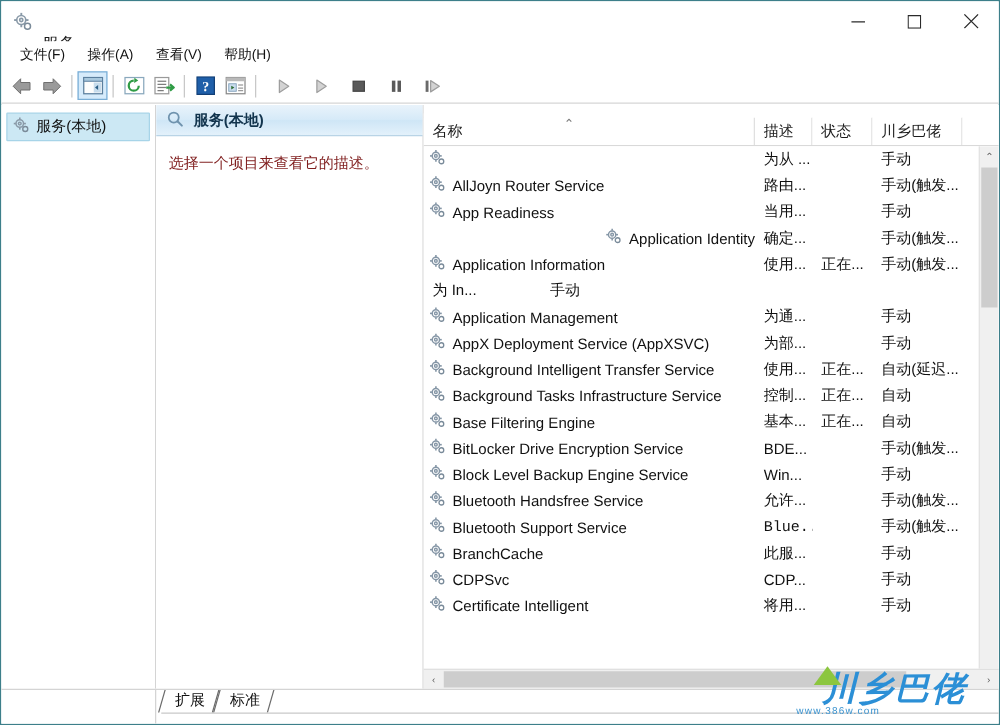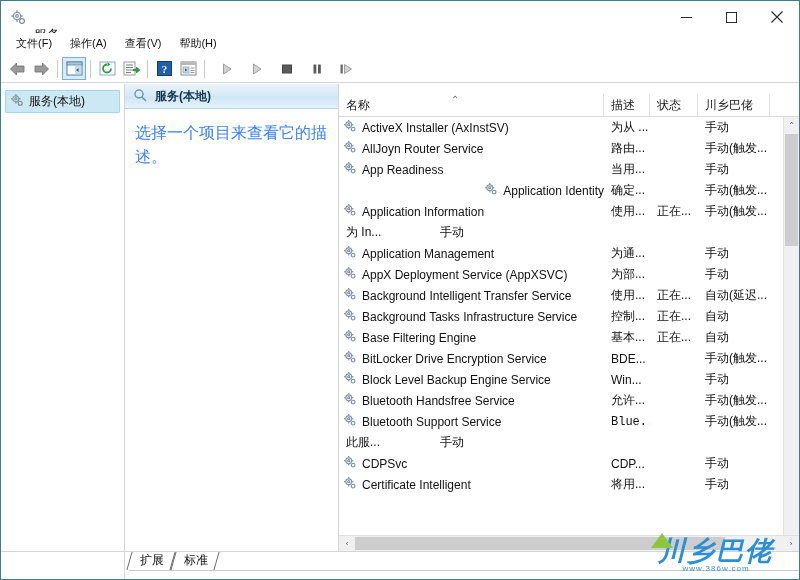--- a/index.html
+++ b/index.html
@@ -178,22 +178,22 @@
     display: flex;
     align-items: center;
     padding-left: 8px;
     box-sizing: border-box;
     position: relative;
   }
   .pane-header .ph-ico { margin-right: 8px; display:block; }
   .pane-header-title { font-size: 12px; color: #12344d; font-weight: bold; }
   .details-body {
     padding: 12px 10px 0 10px;
-    font-size: 16px;
-    color: #3b82f6;
+    font-size: 12px;
+    color: #7f1d1d;
     line-height: 1.5;
   }
 
   
   .list-pane {
     flex: 1 1 auto;
     min-width: 0;
     display: flex;
     flex-direction: column;
     background: #ffffff;
@@ -396,21 +396,20 @@
     font-weight: bold;
     color: #2b8fd6;
     letter-spacing: 2px;
     line-height: 28px;
     text-align: center;
   }
   .wm-url {
     font-family: "Liberation Sans", sans-serif;
     font-size: 8px;
     color: #3b93cf;
-    text-align: center;
     letter-spacing: 1px;
     margin-top: -1px;
   }
   .wm-leaf {
     position: absolute;
     left: 14px;
     top: -4px;
     width: 0; height: 0;
     border-left: 11px solid transparent;
     border-right: 11px solid transparent;
@@ -643,21 +642,20 @@
                           <circle cx="5.7" cy="5.7" r="1.05"></circle>
                         </g>
                         <g fill="#8596a6">
                           <rect x="5.1" y="1" width="1.25" height="1.6"></rect>
                           <rect x="5.1" y="8.8" width="1.25" height="1.6"></rect>
                           <rect x="1" y="5.1" width="1.6" height="1.25"></rect>
                           <rect x="8.8" y="5.1" width="1.6" height="1.25"></rect>
                         </g>
                         <circle cx="10.1" cy="10.1" r="1.9" fill="none" stroke="#7a8b9a" stroke-width="1.05"></circle>
                       </svg></span>
-                    <span>ActiveX Installer (AxInstSV)</span>
                   </div>
                   <div class="cell" style="width: 46px;">为从 ...</div>
                   <div class="cell" style="width: 48px;"></div>
                   <div class="cell" style="width: 72px;">手动</div>
                 </div>
                 <div class="lv-row">
                   <div class="cell name" style="width: 265px;">
                     <span class="svc-ico"><svg width="14" height="14" viewBox="0 0 14 14">
                         <g fill="none" stroke="#8596a6" stroke-width="1.15">
                           <circle cx="5.7" cy="5.7" r="2.9"></circle>
@@ -928,20 +926,36 @@
                         </g>
                         <circle cx="10.1" cy="10.1" r="1.9" fill="none" stroke="#7a8b9a" stroke-width="1.05"></circle>
                       </svg></span>
                     <span>Bluetooth Support Service</span>
                   </div>
                   <div class="cell" style="width: 46px; font-family: Liberation Mono, monospace;">Blue...</div>
                   <div class="cell" style="width: 48px;"></div>
                   <div class="cell" style="width: 72px;">手动(触发...</div>
                 </div>
                 <div class="lv-row">
+                  <div class="cell name" style="width: 265px;">
+                    <span class="svc-ico"><svg width="14" height="14" viewBox="0 0 14 14">
+                        <g fill="none" stroke="#8596a6" stroke-width="1.15">
+                          <circle cx="5.7" cy="5.7" r="2.9"></circle>
+                          <circle cx="5.7" cy="5.7" r="1.05"></circle>
+                        </g>
+                        <g fill="#8596a6">
+                          <rect x="5.1" y="1" width="1.25" height="1.6"></rect>
+                          <rect x="5.1" y="8.8" width="1.25" height="1.6"></rect>
+                          <rect x="1" y="5.1" width="1.6" height="1.25"></rect>
+                          <rect x="8.8" y="5.1" width="1.6" height="1.25"></rect>
+                        </g>
+                        <circle cx="10.1" cy="10.1" r="1.9" fill="none" stroke="#7a8b9a" stroke-width="1.05"></circle>
+                      </svg></span>
+                    <span>BranchCache</span>
+                  </div>
                   <div class="cell" style="width: 46px;">此服...</div>
                   <div class="cell" style="width: 48px;"></div>
                   <div class="cell" style="width: 72px;">手动</div>
                 </div>
                 <div class="lv-row">
                   <div class="cell name" style="width: 265px;">
                     <span class="svc-ico"><svg width="14" height="14" viewBox="0 0 14 14">
                         <g fill="none" stroke="#8596a6" stroke-width="1.15">
                           <circle cx="5.7" cy="5.7" r="2.9"></circle>
                           <circle cx="5.7" cy="5.7" r="1.05"></circle>

